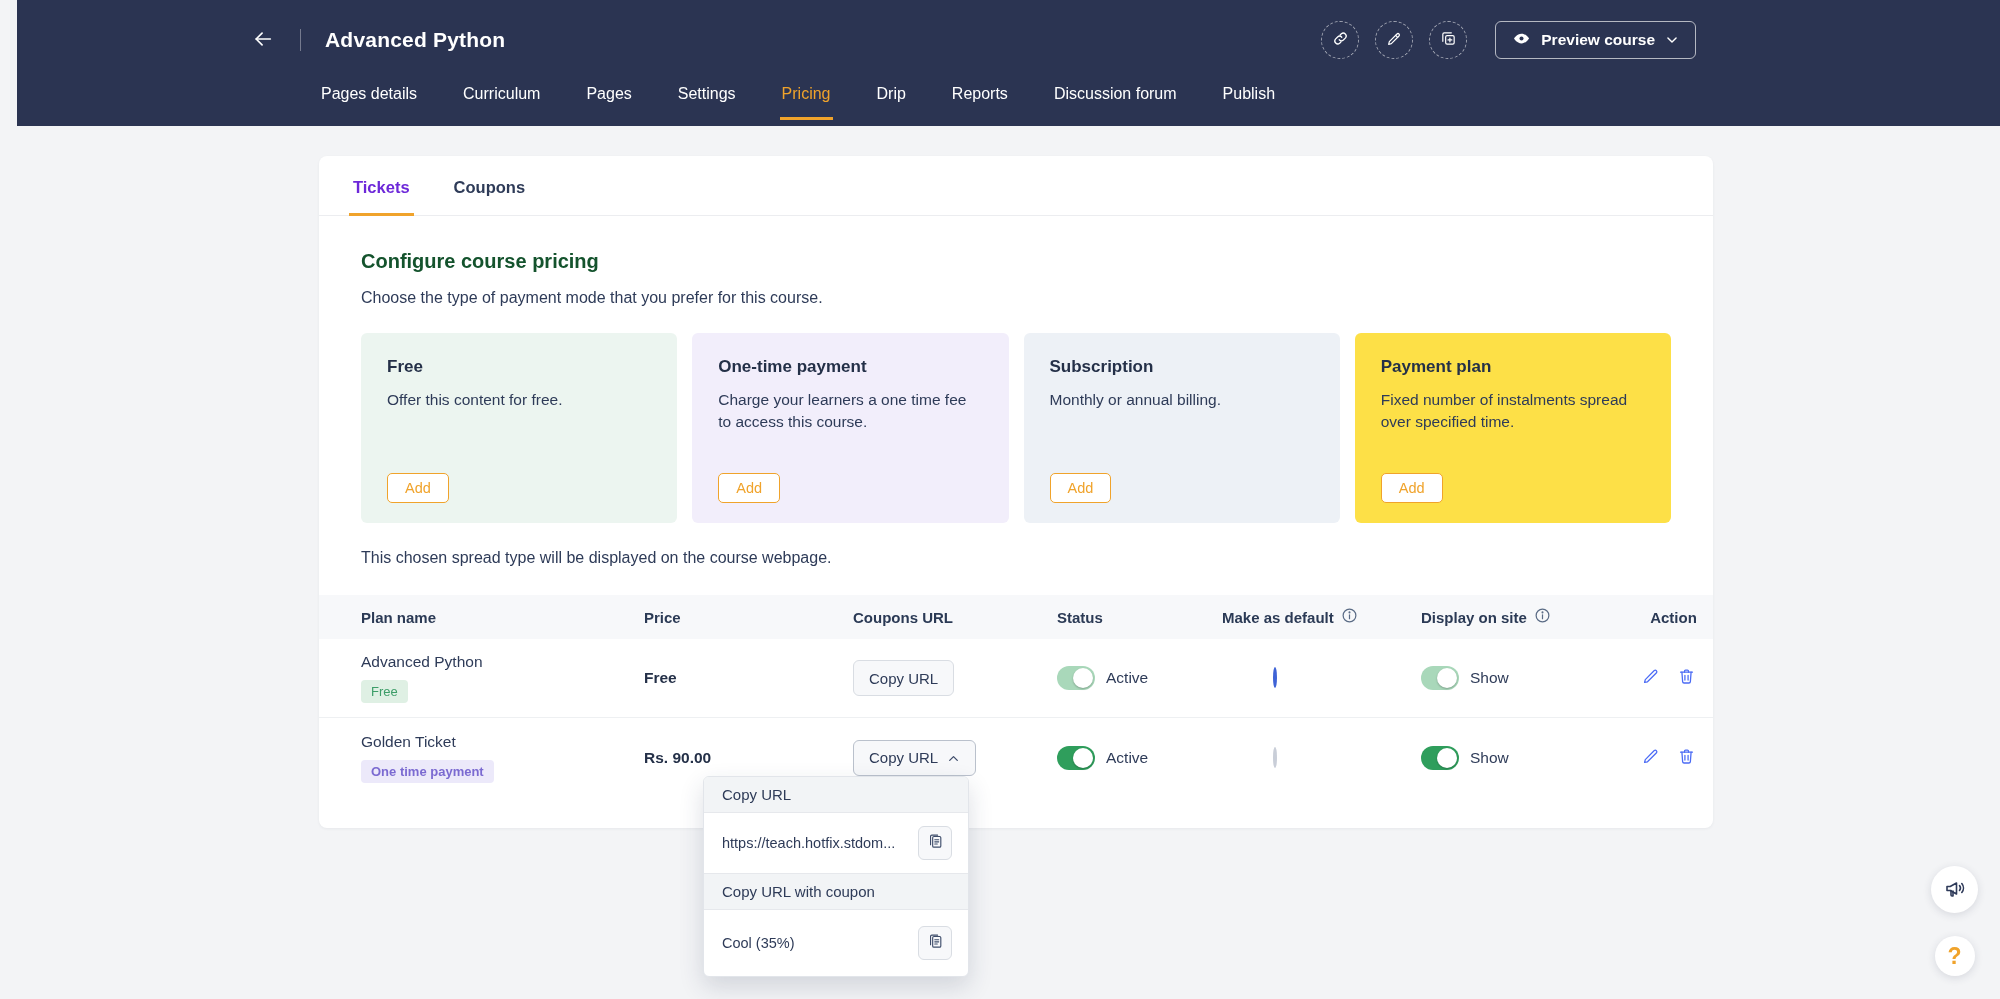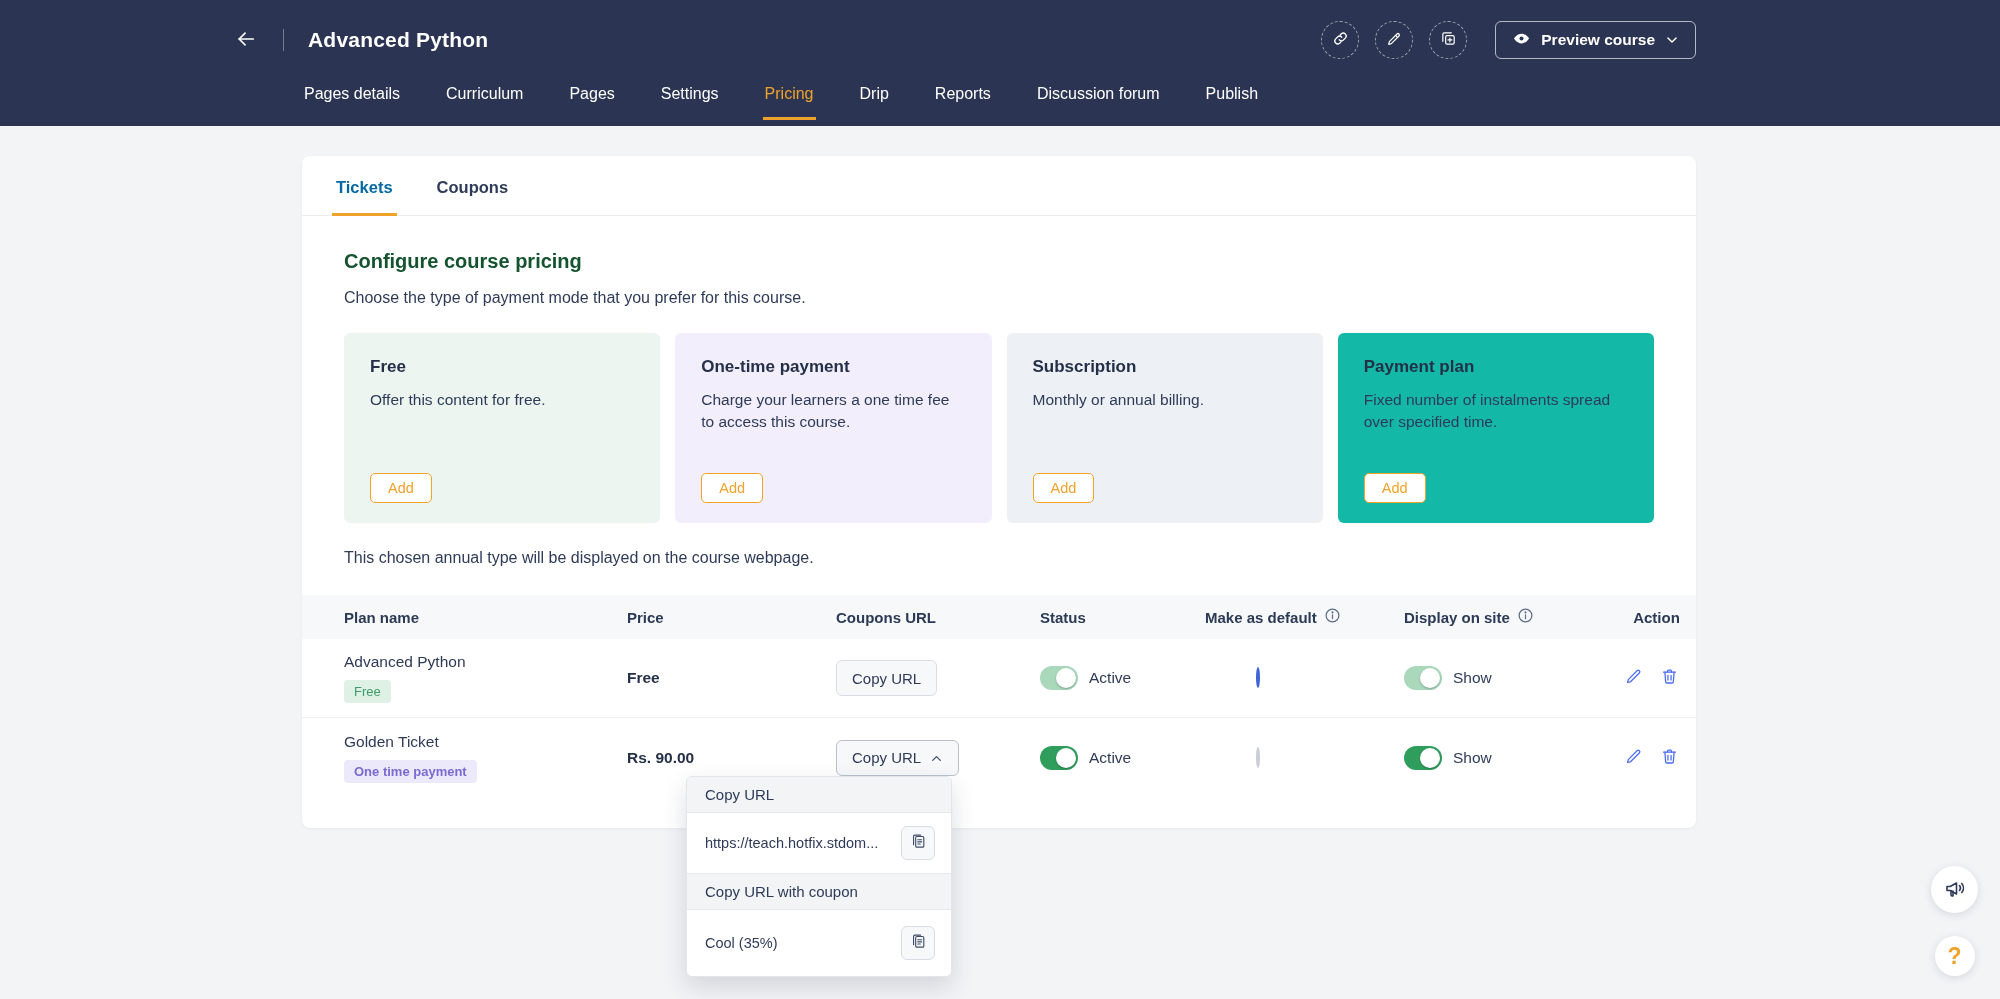--- a/index.html
+++ b/index.html
@@ -1,21 +1,21 @@
 <!DOCTYPE html>
 <html><head>
 <meta charset="utf-8">
 <style>
   * { margin:0; padding:0; box-sizing:border-box; }
   html,body { width:2000px; height:999px; overflow:hidden; }
   body {
     font-family:"Liberation Sans","DejaVu Sans",sans-serif;
     background:#f3f4f6; color:#2e3b58;
   }
-  .screen { width:2000px; height:834px; position:relative; }
+  .screen { width:2000px; height:834px; position:relative;padding-left:17px; }
 
   
   .app-header { background:#2b3452; height:126px; color:#fff; }
   .header-top { display:flex; align-items:center; height:70px; padding:10px 304px 0 233px; }
   .back-btn { background:none; border:none; cursor:pointer; display:flex; align-items:center; }
   .hdr-divider { width:1px; height:22px; background:rgba(255,255,255,.35); margin:0 24px; }
   .course-title { font-size:21px; font-weight:700; color:#fff; letter-spacing:.2px; }
   .header-actions { margin-left:auto; display:flex; align-items:flex-start; gap:16px; }
   .circ-btn {
     width:38px; height:38px; border-radius:50%;
@@ -40,32 +40,32 @@
   .card {
     width:1394px; margin-left:302px; background:#fff; border-radius:8px;
     box-shadow:0 1px 3px rgba(35,45,75,.06); position:relative; padding-bottom:31px;
   }
   .pricing-tabs { display:flex; gap:36px; padding:0 30px; border-bottom:1px solid #ecedf0; }
   .ptab {
     background:none; border:none; font-family:inherit; cursor:pointer;
     font-size:16.5px; color:#2e3b58; font-weight:600;
     padding:22px 4px 16px; border-bottom:3px solid transparent; margin-bottom:-1px;
   }
-  .ptab.active { color:#0369a1; border-bottom-color:#f0a32b; }
+  .ptab.active { color:#6d28d9; border-bottom-color:#f0a32b; }
 
   .card-body { padding:34px 42px 0; }
   .section-title { font-size:20px; font-weight:700; color:#14532d; }
   .section-subtitle { font-size:16px; margin-top:16px; color:#2e3b58; }
 
   .mode-cards { display:flex; gap:15px; margin-top:26px; }
   .mode-card { width:317px; height:190px; border-radius:6px; padding:24px 26px; position:relative; }
   .mode-card.free  { background:#ecf5f0; }
   .mode-card.onetime { background:#f2eefb; }
   .mode-card.subscription { background:#edf1f6; }
-  .mode-card.plan { background:#14b8a6; }
+  .mode-card.plan { background:#fde047; }
   .mode-title { font-size:17px; font-weight:700; color:#243048; }
   .mode-desc { font-size:15.5px; line-height:1.45; margin-top:12px; color:#2e3b58; max-width:250px; }
   .add-btn {
     position:absolute; left:26px; bottom:20px;
     background:#fff; border:1.5px solid #f0a32b; color:#f0a32b;
     font-size:14.5px; font-family:inherit; padding:6px 17px; border-radius:5px; cursor:pointer;
   }
   .note { margin-top:26px; font-size:16px; color:#2e3b58; }
 
   
@@ -232,21 +232,21 @@
             <div class="mode-desc">Monthly or annual billing.</div>
             <button class="add-btn">Add</button>
           </div>
           <div class="mode-card plan">
             <div class="mode-title">Payment plan</div>
             <div class="mode-desc">Fixed number of instalments spread over specified time.</div>
             <button class="add-btn">Add</button>
           </div>
         </div>
 
-        <p class="note">This chosen annual type will be displayed on the course webpage.</p>
+        <p class="note">This chosen spread type will be displayed on the course webpage.</p>
       </div>
 
       <div class="table">
         <div class="grid-row thead">
           <div class="th">Plan name</div>
           <div class="th">Price</div>
           <div class="th">Coupons URL</div>
           <div class="th">Status</div>
           <div class="th">
             <span>Make as default</span>

